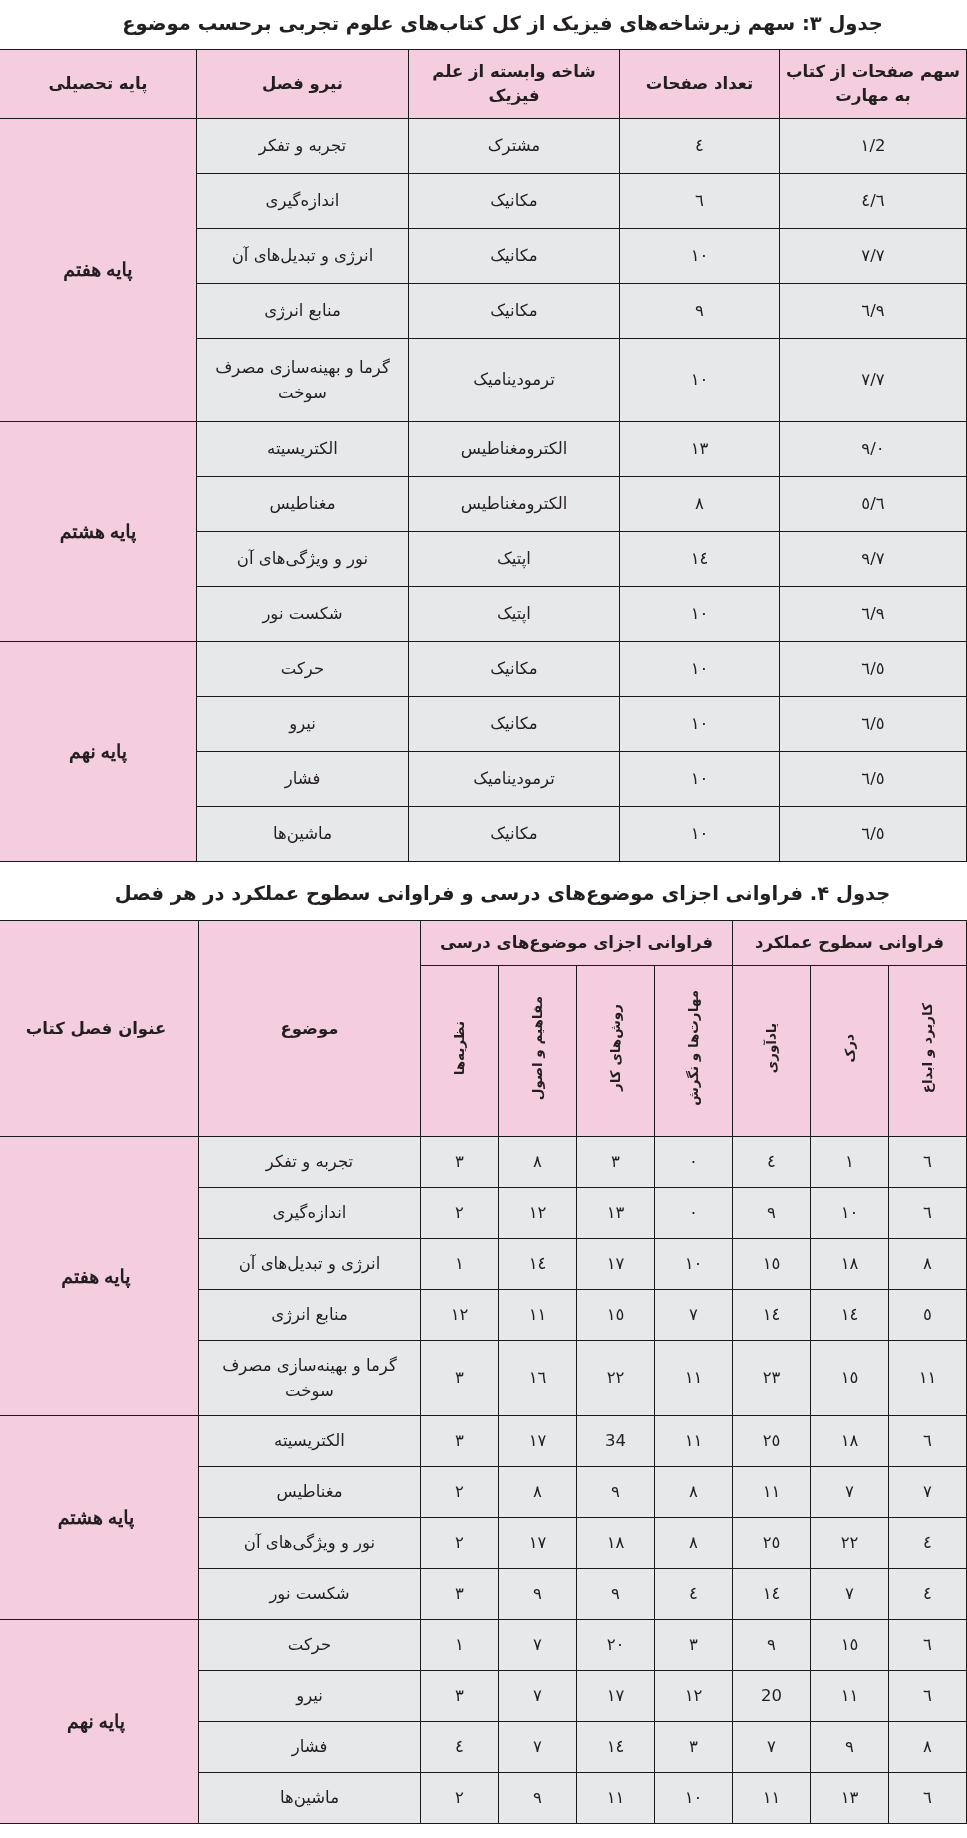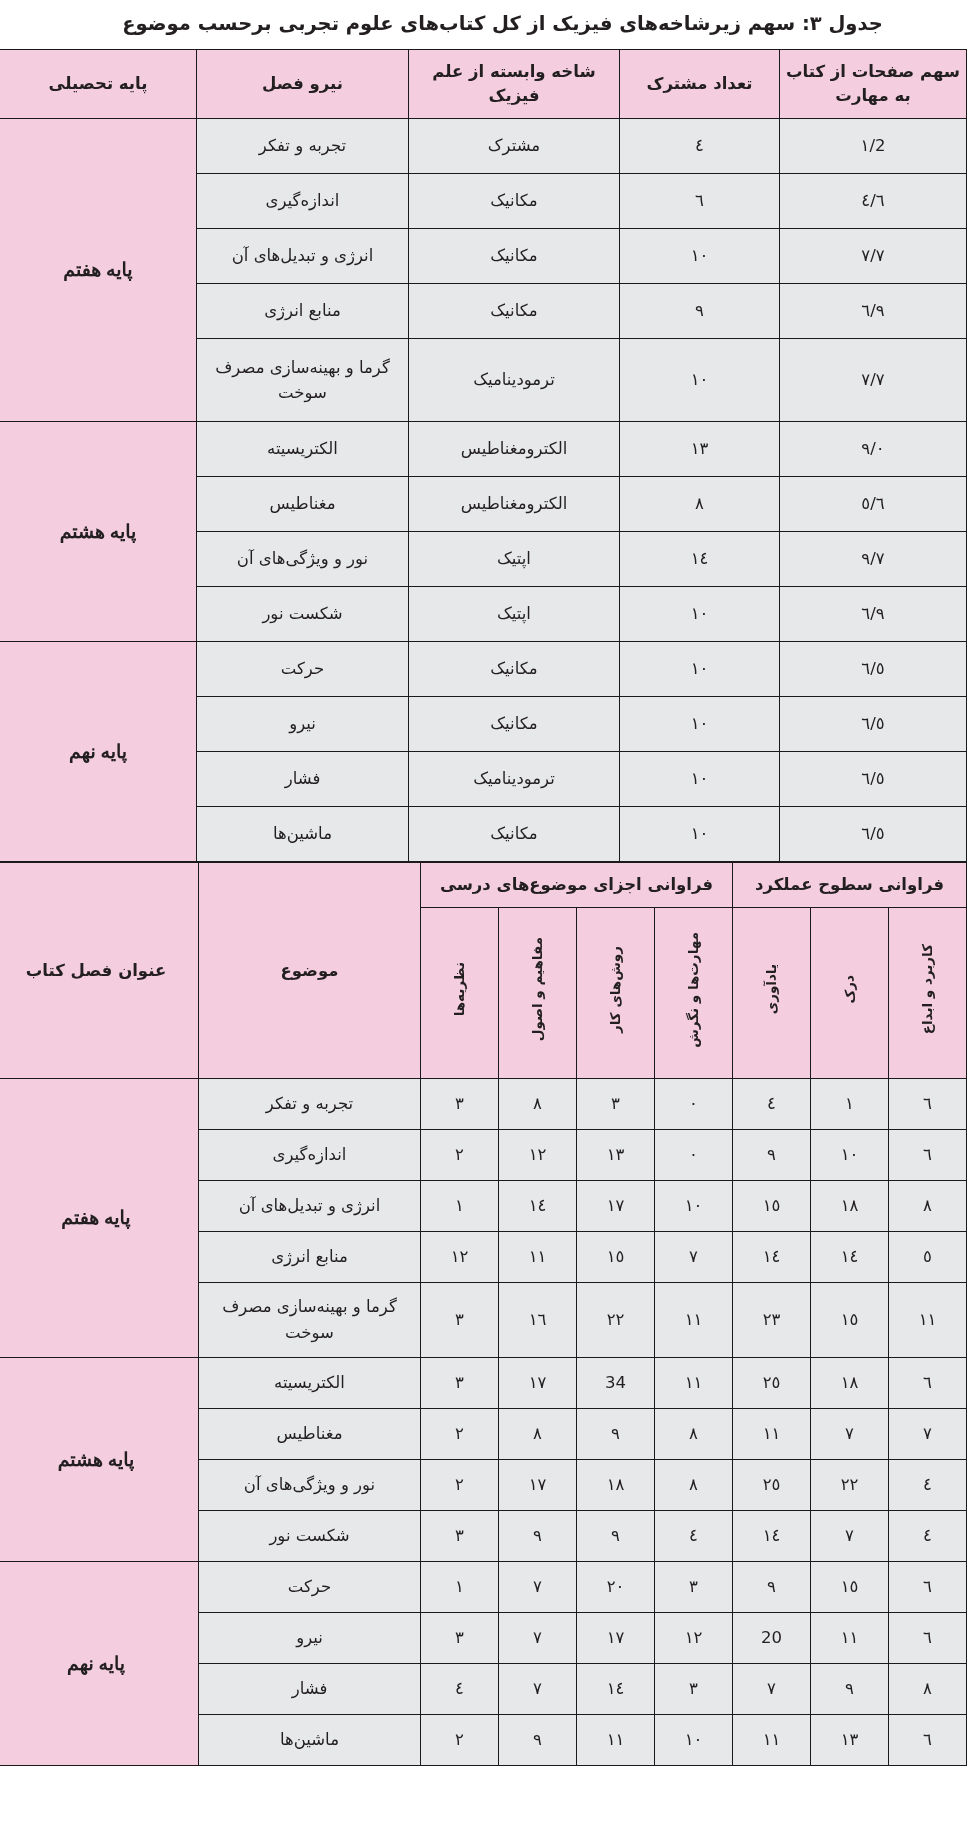--- a/index.html
+++ b/index.html
@@ -121,21 +121,21 @@
     <colgroup>
       <col class="c-share">
         <col class="c-pages">
         <col class="c-branch">
         <col class="c-chapter">
         <col class="c-grade">
     </colgroup>
     <thead>
       <tr>
         <th class="hdr">سهم صفحات از کتاب به مهارت</th>
-        <th class="hdr">تعداد مشترک</th>
+        <th class="hdr">تعداد صفحات</th>
         <th class="hdr">شاخه وابسته از علم فیزیک</th>
         <th class="hdr">نیرو فصل</th>
         <th class="hdr">پایه تحصیلی</th>
       </tr>
     </thead>
     <tbody id="t3-body">
         <tr>
           <td class="cell">2/١</td>
           <td class="cell">٤</td>
           <td class="cell">مشترک</td>
@@ -212,20 +212,21 @@
         </tr>
         <tr>
           <td class="cell">٦/٥</td>
           <td class="cell">١٠</td>
           <td class="cell">مکانیک</td>
           <td class="cell">ماشین‌ها</td>
         </tr>
       </tbody>
   </table>
 
+  <div class="table-caption caption-2">جدول ۴. فراوانی اجزای موضوع‌های درسی و فراوانی سطوح عملکرد در هر فصل</div>
 
   <table class="grid t4">
     <colgroup>
       <col class="c-n">
         <col class="c-n">
         <col class="c-n">
       <col class="c-n">
         <col class="c-n">
         <col class="c-n">
         <col class="c-n">

